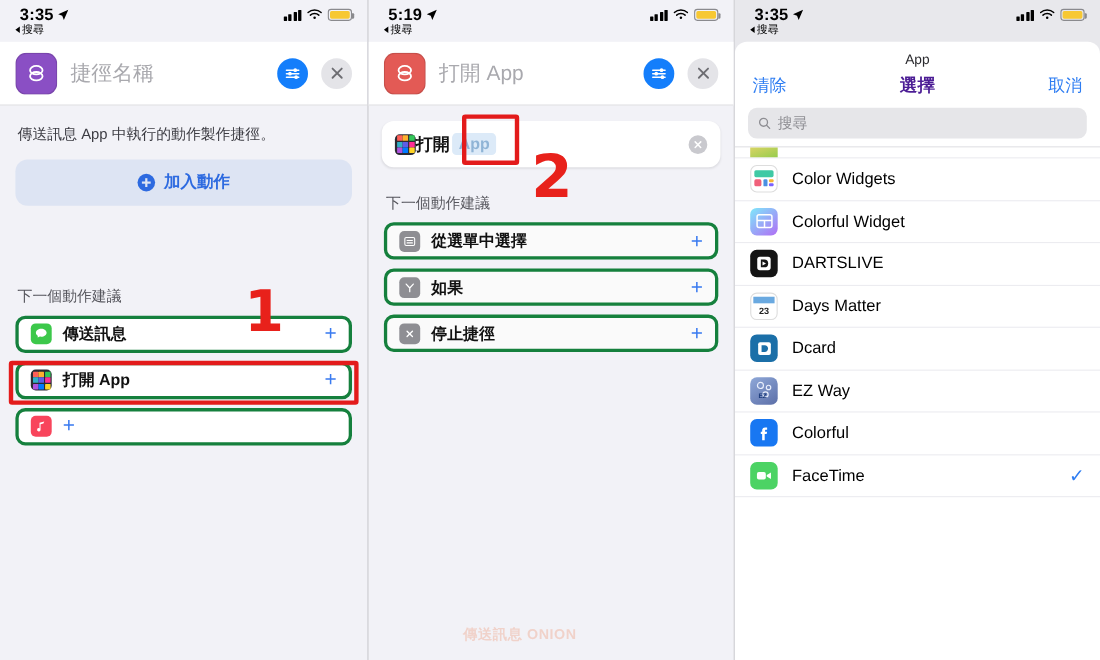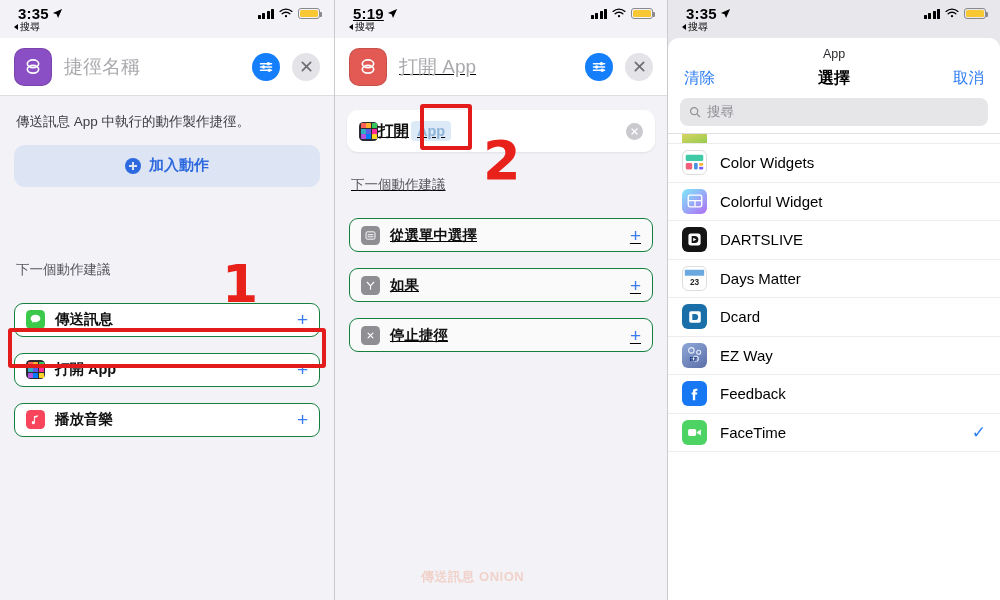--- a/index.html
+++ b/index.html
@@ -5,21 +5,21 @@
   * { margin:0; padding:0; box-sizing:border-box; }
   html,body { width:1000px; height:600px; }
   body {
     font-family:"Liberation Sans","DejaVu Sans",sans-serif;
     background:#ffffff;
     overflow:hidden;
   }
   .screens { display:flex; width:1000px; height:600px; }
   .panel { position:relative; overflow:hidden; height:600px; }
   .panel-left   { width:334px; background:#f2f2f7; }
-  .panel-mid    { width:334px; background:#f2f2f7; border-left:1px solid #c9c9ce; border-right:1px solid #c9c9ce;text-decoration:underline; }
+  .panel-mid    { width:334px; background:#f2f2f7; border-left:1px solid #c9c9ce; border-right:1px solid #c9c9ce; }
   .panel-right  { width:332px; background:#e8e8ec; }
 
   
   .statusbar {
     height:38px; padding:5px 14px 0 18px;
     display:flex; align-items:flex-start; justify-content:space-between;
     position:relative;
   }
   .sb-time {
     font-size:15px; font-weight:700; color:#000; letter-spacing:.2px;
@@ -84,23 +84,23 @@
     transform:translate(-50%,-50%);
   }
   .plus-circle:before{width:8px;height:2px;}
   .plus-circle:after{width:2px;height:8px;}
 
   .sec-title { font-size:13.5px; color:#55555c; padding:0 16px 8px; }
   .left-sec { margin-top:74px; }
   .mid-sec  { margin-top:24px; }
 
   .row {
-    margin:16px 14px 8px; height:34px; background:#fff; border-radius:9px;
+    margin:0 14px 8px; height:34px; background:#fff; border-radius:9px;
     display:flex; align-items:center; padding:0 11px; gap:10px;
-    border:1px solid #15803d;
+    border:3px solid #15803d;
   }
   .mid-sec .row { height:34px; background:#fafafa; }
   .row-ico { width:19px;height:19px;border-radius:4.5px;flex:none;
     display:flex;align-items:center;justify-content:center; }
   .row-lbl { flex:1; font-size:14.5px; font-weight:700; color:#111; }
   .row-plus { color:#3a7bf0; font-size:19px; line-height:1; font-weight:400; }
 
   
   .grid-ico { display:grid; grid-template-columns:repeat(3,1fr); grid-template-rows:repeat(3,1fr);
     width:100%;height:100%;gap:.5px;padding:1.5px;background:#2b2b33;border-radius:4.5px; }
@@ -130,21 +130,21 @@
   .sheet {
     position:absolute; left:0; right:0; top:38px; bottom:0;
     background:#fff; border-radius:11px 11px 0 0; overflow:hidden;
   }
   .sheet-title { text-align:center; font-size:12.5px; color:#2b2b2f; padding:9px 0 6px; }
   .sheet-bar {
     display:flex; align-items:center; justify-content:space-between;
     padding:1px 16px 9px;
   }
   .sheet-bar .act { font-size:15.5px; color:#2e7df2; }
-  .sheet-bar .ttl { font-size:16px; font-weight:700; color:#000000; }
+  .sheet-bar .ttl { font-size:16px; font-weight:700; color:#4c1d95; }
   .searchbar {
     margin:0 12px 7px; height:28px; background:#e6e6e9; border-radius:8px;
     display:flex; align-items:center; gap:6px; padding:0 9px;
   }
   .searchbar .ph { font-size:13.5px; color:#8e8e93; }
   .applist { border-top:1px solid #e0e0e4; }
   .app-row {
     display:flex; align-items:center; gap:13px; padding:0 14px;
     height:38.5px; border-bottom:1px solid #ececf0; position:relative;
   }
@@ -264,21 +264,20 @@
         <span class="row-lbl">打開 App</span>
         <span class="row-plus">+</span>
       </div>
 
       <div class="row">
         <span class="row-ico" style="background:#f8455c;">
           <svg width="11" height="11" viewBox="0 0 14 14">
             <path d="M10.5 1.5 5 3v6.3a2 2 0 1 0 1.2 1.8V4.7l3.3-.9z" fill="#fff"></path>
           </svg>
         </span>
-        <span class="row-lbl">播放音樂</span>
         <span class="row-plus">+</span>
       </div>
     </div>
 
     <div class="hl-box" style="left:8px; top:328px; width:318px; height:40px;"></div>
     <div class="step-num" style="left:222px; top:258px; font-size:52px;">1</div>
   </div>
 
   <div class="panel panel-mid">
 
@@ -534,21 +533,21 @@
           </span>
           <span class="app-name">EZ Way</span>
         </div>
 
         <div class="app-row">
           <span class="app-ico" style="background:#1877f2;">
             <svg width="16" height="16" viewBox="0 0 18 18">
               <path d="M11.2 9.6h-2v6.4H6.6V9.6H5.2V7.4h1.4V6c0-1.9 1-3 3.1-3h2v2.3h-1.3c-.7 0-.8.3-.8.8v1.3h2.1z" fill="#fff"></path>
             </svg>
           </span>
-          <span class="app-name">Feedback</span>
+          <span class="app-name">Colorful</span>
         </div>
 
         <div class="app-row">
           <span class="app-ico" style="background:#4cd364;">
             <svg width="17" height="17" viewBox="0 0 20 20">
               <rect x="2.5" y="6" width="9.5" height="8" rx="2" fill="#fff"></rect>
               <path d="M13 9.3 L17.5 6.6 v6.8 L13 10.7z" fill="#fff"></path>
             </svg>
           </span>
           <span class="app-name">FaceTime</span>

